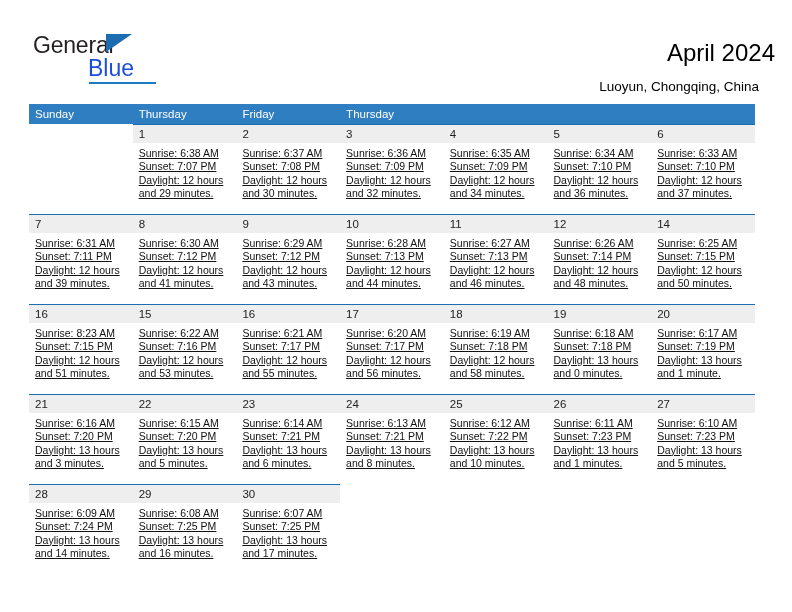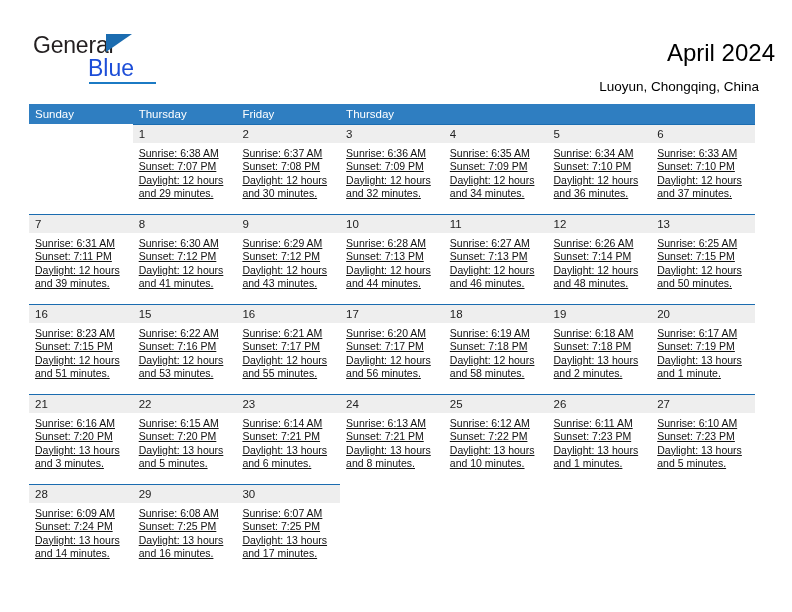--- a/index.html
+++ b/index.html
@@ -292,21 +292,21 @@
           <div class="daycell filled">
             <div class="daynum-band">12</div>
             <div class="dayinfo">
               <div>Sunrise: 6:26 AM</div>
               <div>Sunset: 7:14 PM</div>
               <div>Daylight: 12 hours</div>
               <div>and 48 minutes.</div>
             </div>
           </div>
           <div class="daycell filled">
-            <div class="daynum-band">13</div>
+            <div class="daynum-band">14</div>
             <div class="dayinfo">
               <div>Sunrise: 6:25 AM</div>
               <div>Sunset: 7:15 PM</div>
               <div>Daylight: 12 hours</div>
               <div>and 50 minutes.</div>
             </div>
           </div>
         </div>
         <div class="week">
           <div class="daycell filled">
@@ -353,21 +353,21 @@
               <div>Daylight: 12 hours</div>
               <div>and 58 minutes.</div>
             </div>
           </div>
           <div class="daycell filled">
             <div class="daynum-band">19</div>
             <div class="dayinfo">
               <div>Sunrise: 6:18 AM</div>
               <div>Sunset: 7:18 PM</div>
               <div>Daylight: 13 hours</div>
-              <div>and 2 minutes.</div>
+              <div>and 0 minutes.</div>
             </div>
           </div>
           <div class="daycell filled">
             <div class="daynum-band">20</div>
             <div class="dayinfo">
               <div>Sunrise: 6:17 AM</div>
               <div>Sunset: 7:19 PM</div>
               <div>Daylight: 13 hours</div>
               <div>and 1 minute.</div>
             </div>

